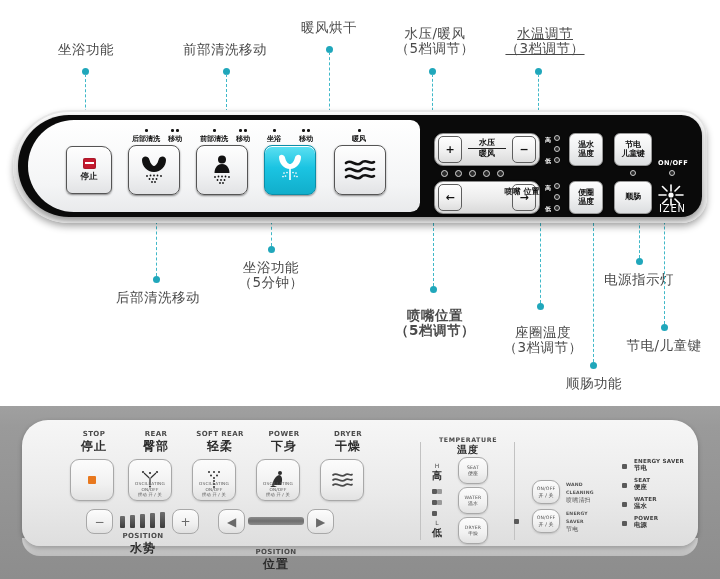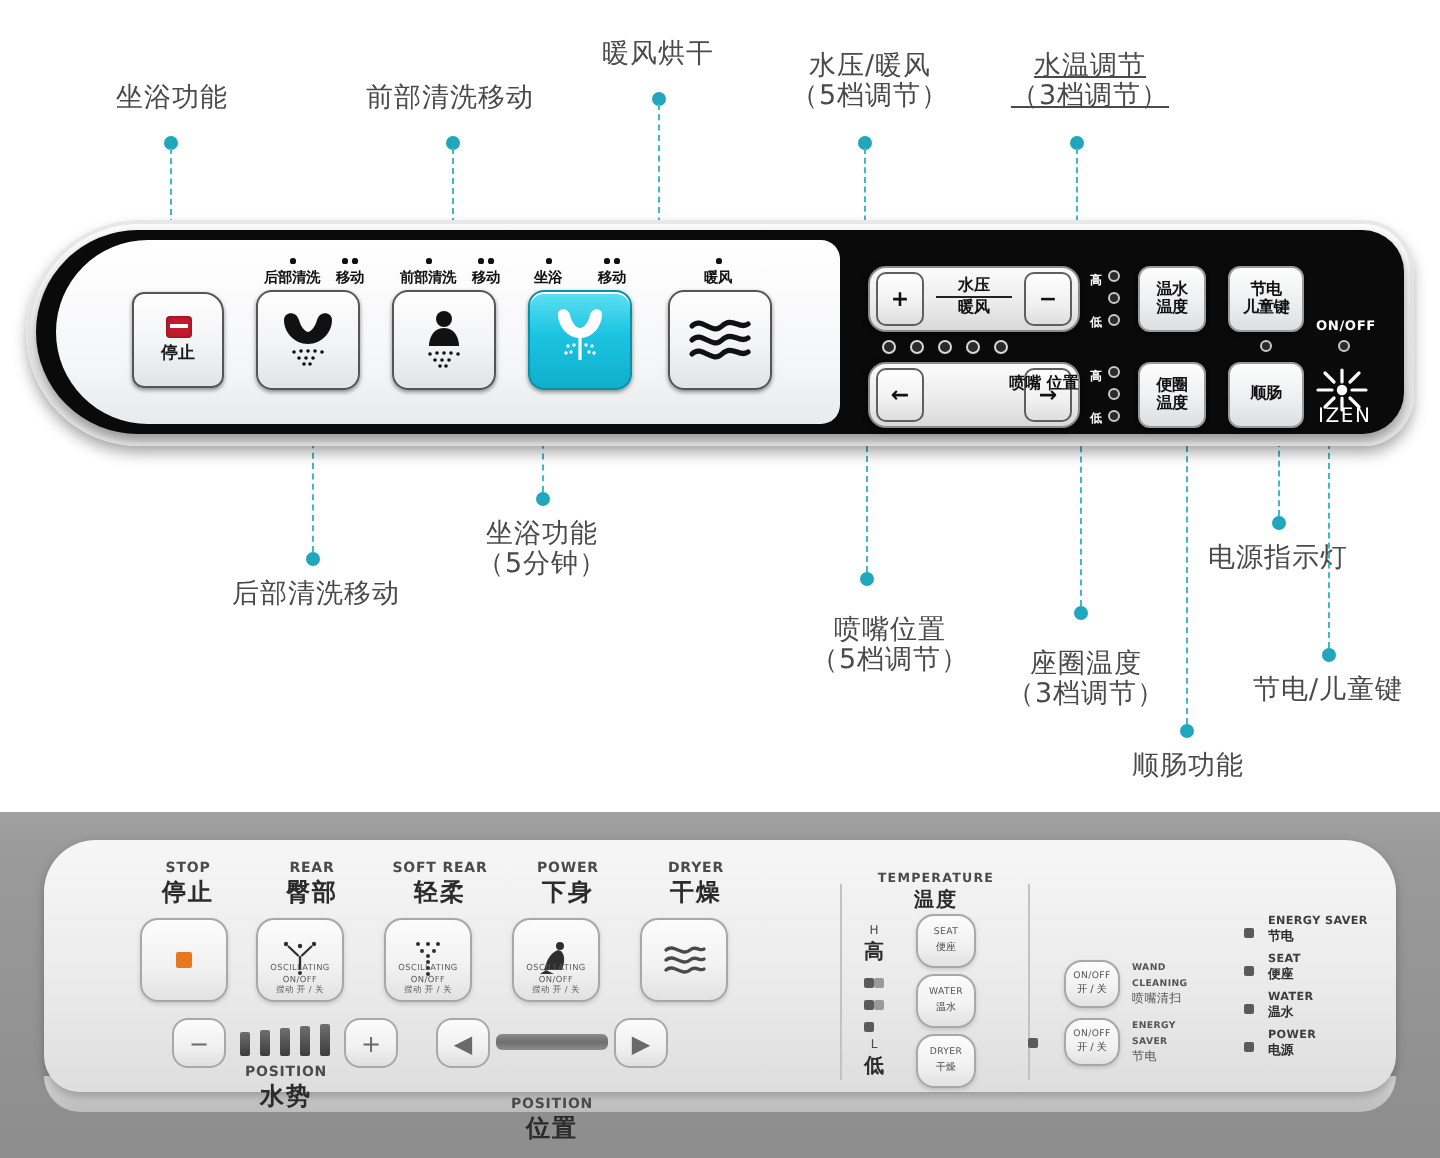--- a/index.html
+++ b/index.html
@@ -281,21 +281,21 @@
 
   <div class="callout" style="left:98px; top:290px; width:120px;">后部清洗移动</div>
   <div class="dot" style="left:153px; top:276px;"></div>
   <div class="leader" style="left:156px; top:216px; height:60px;"></div>
 
   <div class="callout" style="left:215px; top:260px; width:112px;">坐浴功能
 （5分钟）</div>
   <div class="dot" style="left:268px; top:246px;"></div>
   <div class="leader" style="left:271px; top:216px; height:30px;"></div>
 
-  <div class="callout" style="left:392px; top:308px; width:106px;">喷嘴位置
+  <div class="callout" style="left:382px; top:308px; width:106px;font-weight:bold;">喷嘴位置
 （5档调节）</div>
   <div class="dot" style="left:430px; top:286px;"></div>
   <div class="leader" style="left:433px; top:218px; height:68px;"></div>
 
   <div class="callout" style="left:490px; top:325px; width:106px;">座圈温度
 （3档调节）</div>
   <div class="dot" style="left:537px; top:303px;"></div>
   <div class="leader" style="left:540px; top:218px; height:85px;"></div>
 
   <div class="callout" style="left:546px; top:376px; width:96px;">顺肠功能</div>

